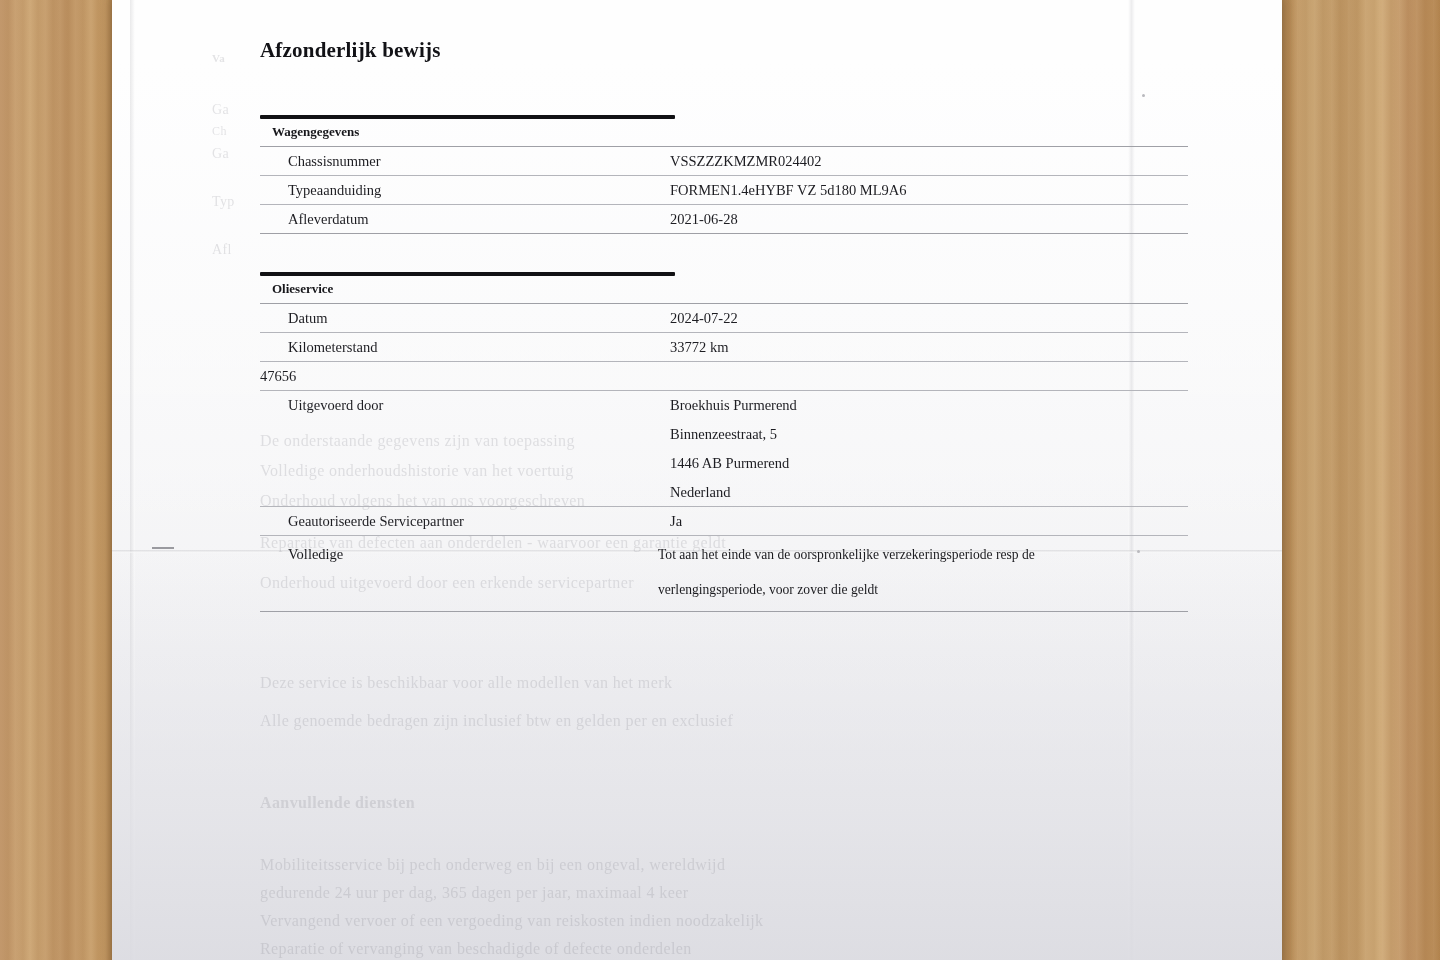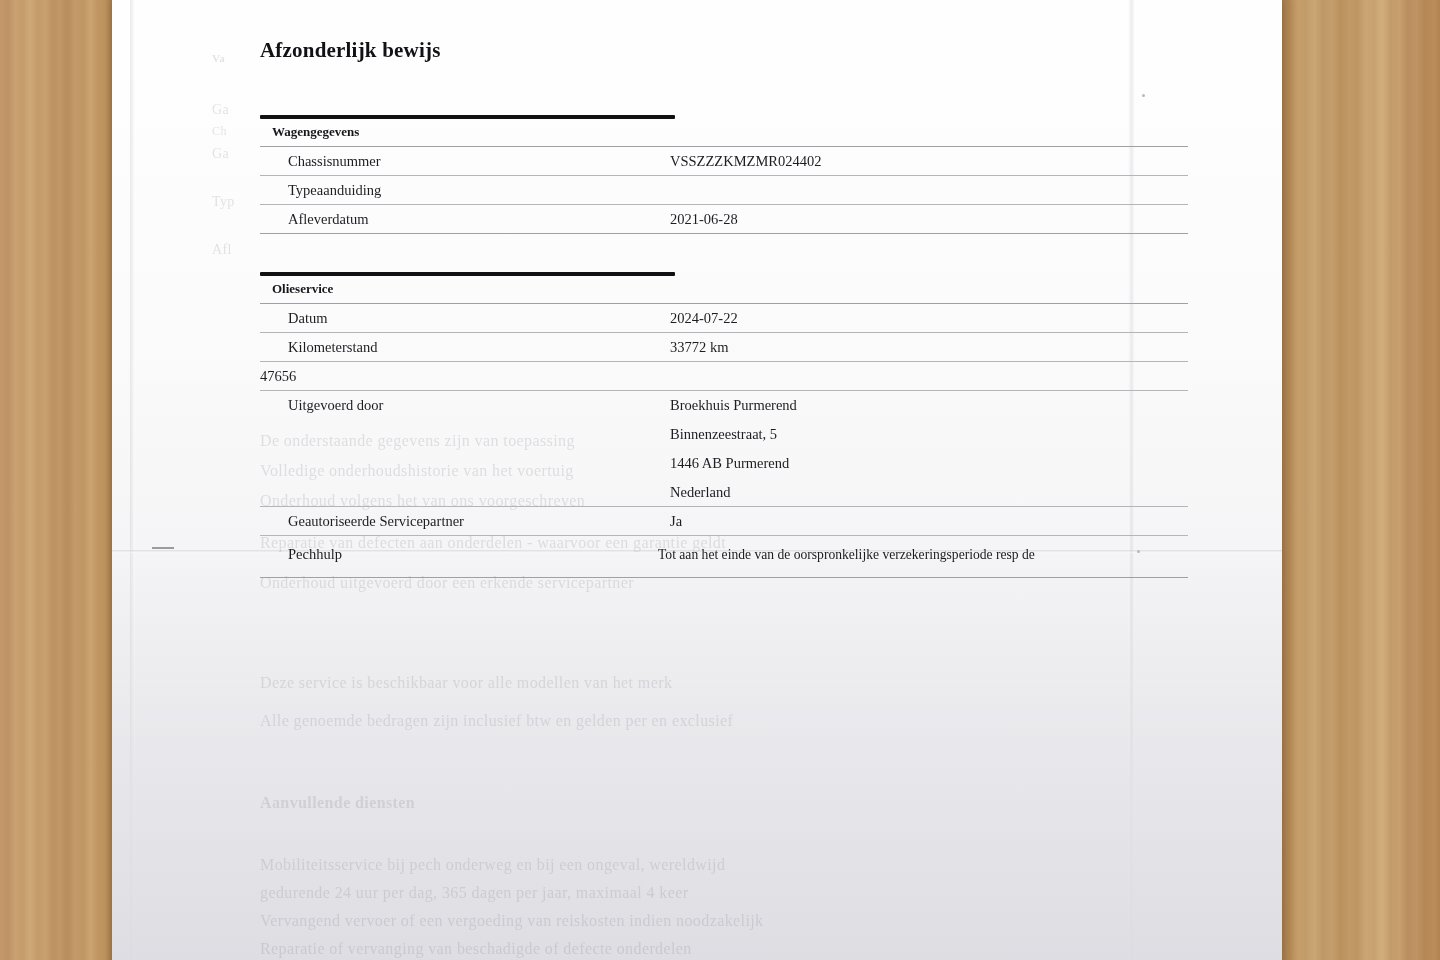--- a/index.html
+++ b/index.html
@@ -271,20 +271,21 @@
       <div class="section">
         <div class="section-rule"></div>
         <div class="section-head">Wagengegevens</div>
 
         <div class="row">
           <div class="label">Chassisnummer</div>
           <div class="value">VSSZZZKMZMR024402</div>
         </div>
         <div class="row">
           <div class="label">Typeaanduiding</div>
+          <div class="value">FORMEN1.4eHYBF VZ 5d180 ML9A6</div>
         </div>
         <div class="row last">
           <div class="label">Afleverdatum</div>
           <div class="value">2021-06-28</div>
         </div>
       </div>
 
       <div class="gap"></div>
 
       <div class="section">
@@ -318,21 +319,25 @@
           <div class="label"></div>
           <div class="value">Nederland</div>
         </div>
         <div class="row">
           <div class="label">Geautoriseerde Servicepartner</div>
           <div class="value">Ja</div>
         </div>
 
         <div class="pech-wrap">
           <div class="pech-line">
-            <div class="label">Pechhulp</div>
+            <div class="label">Volledige</div>
             <div class="value">Tot aan het einde van de oorspronkelijke verzekeringsperiode resp de</div>
+          </div>
+          <div class="pech-line">
+            <div class="label"></div>
+            <div class="value">verlengingsperiode, voor zover die geldt</div>
           </div>
           <div class="pech-bottom"></div>
         </div>
       </div>
     </div>
   </div>
 </div>
 
 </body></html>

